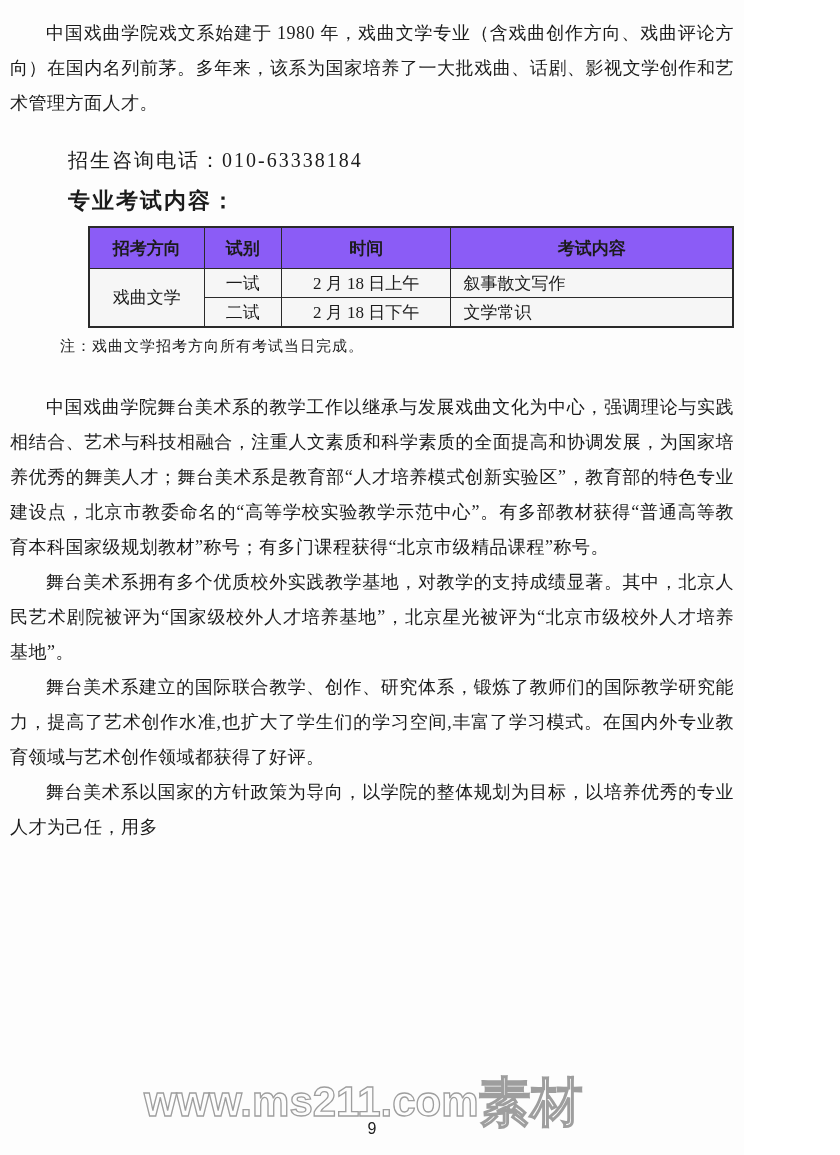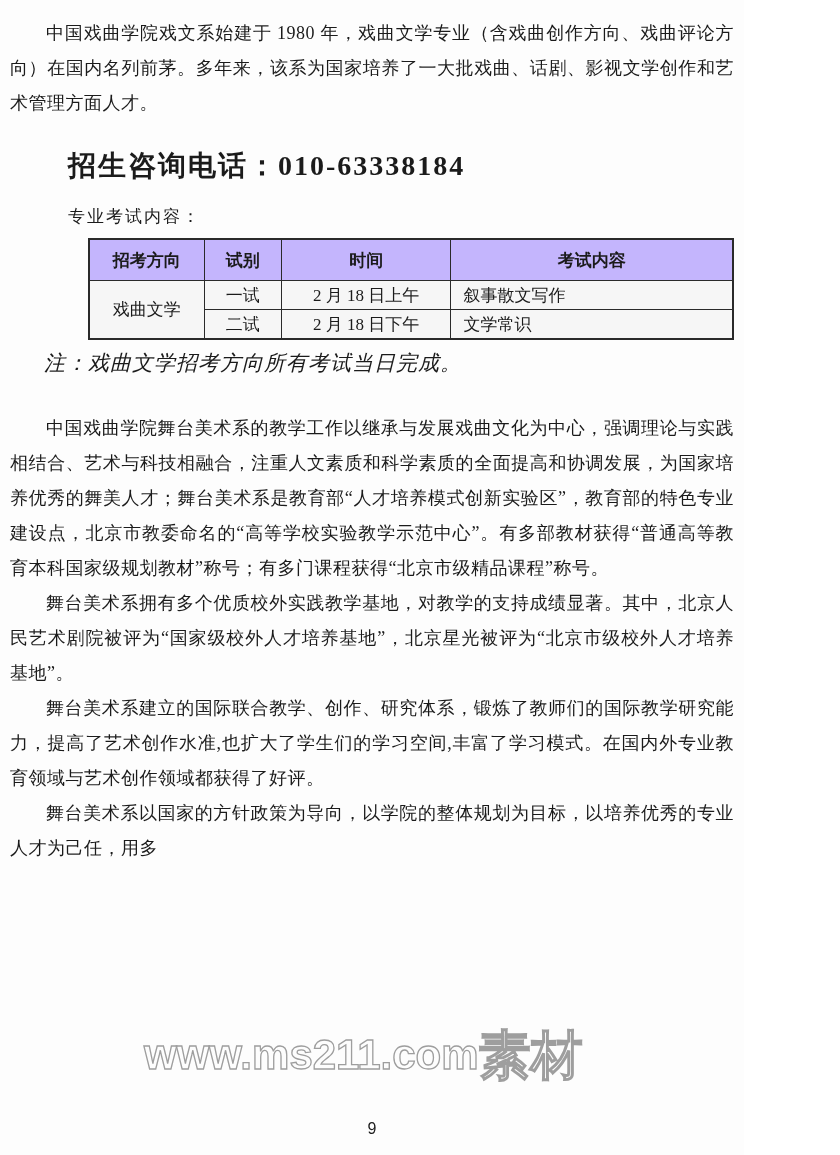--- a/index.html
+++ b/index.html
@@ -18,78 +18,77 @@
     margin: 0;
     font-size: 18px;
     line-height: 35px;
     text-align: justify;
     text-indent: 36px;
     letter-spacing: 0.5px;
   }
 
   .phone-line {
     margin: 26px 0 0 58px;
-    font-size: 28px;
-    font-weight: bold;
+    font-size: 20px;
+    font-weight: normal;
     letter-spacing: 2px;
   }
   .exam-label {
-    margin: 20px 0 10px 58px;
-    font-size: 17px;
-    font-weight: normal;
+    margin: 12px 0 10px 58px;
+    font-size: 22px;
+    font-weight: bold;
     letter-spacing: 2px;
   }
 
   .exam-table {
     margin-left: 78px;
     border-collapse: collapse;
     border: 2px solid #2a2a2a;
     font-size: 17px;
   }
   .exam-table th, .exam-table td {
     border: 1px solid #2a2a2a;
     padding: 0 4px;
     text-align: center;
   }
   .exam-table th {
-    background: #c4b5fd;
+    background: #8b5cf6;
     font-weight: bold;
     height: 40px;
   }
   .exam-table td {
     background: #f6f6f6;
     height: 28px;
   }
   .exam-table td.content-cell {
     text-align: left;
     padding-left: 12px;
   }
   .col-direction { width: 118px; }
   .col-round     { width: 79px;  }
   .col-time      { width: 174px; }
   .col-content   { width: 290px; }
 
   .table-note {
-    margin: 9px 0 0 34px;
-    font-size: 21px;
-    font-style: italic;
+    margin: 9px 0 0 50px;
+    font-size: 15px;
     letter-spacing: 1px;
   }
 
   .section-heading {
     margin: 48px 0 0 52px;
     font-size: 21px;
     font-weight: bold;
     letter-spacing: 4px;
   }
   .section-body { margin-top: 34px; }
 
   .watermark {
     position: absolute;
-    top: 1021px;
+    top: 1068px;
     left: 50%;
     transform: translateX(-52%);
     white-space: nowrap;
     font-family: "Liberation Sans", "DejaVu Sans", sans-serif;
     font-weight: bold;
     font-size: 42px;
     color: #c4c4c4;
     z-index: 5;
     pointer-events: none;
   }

